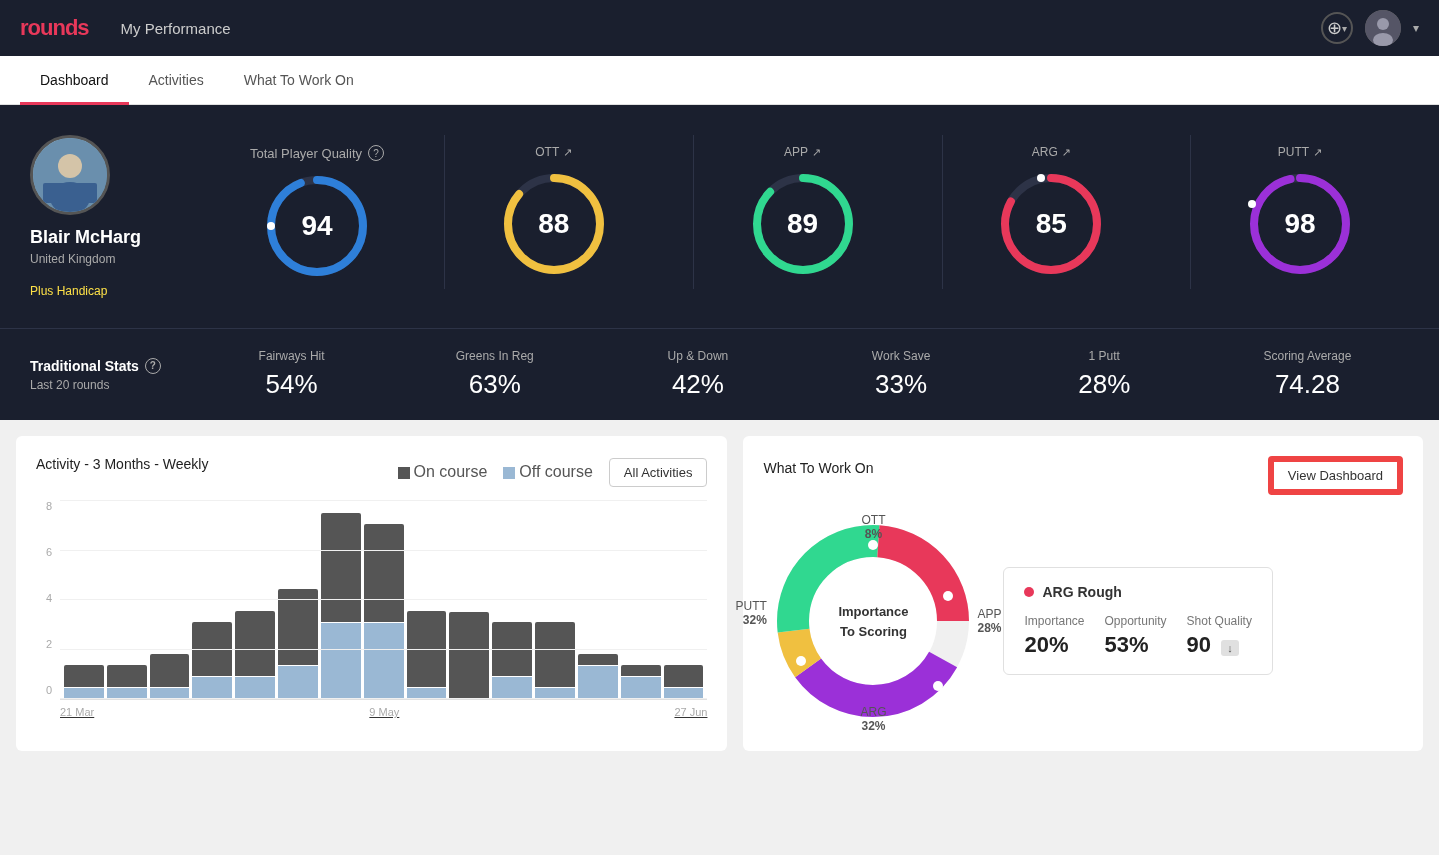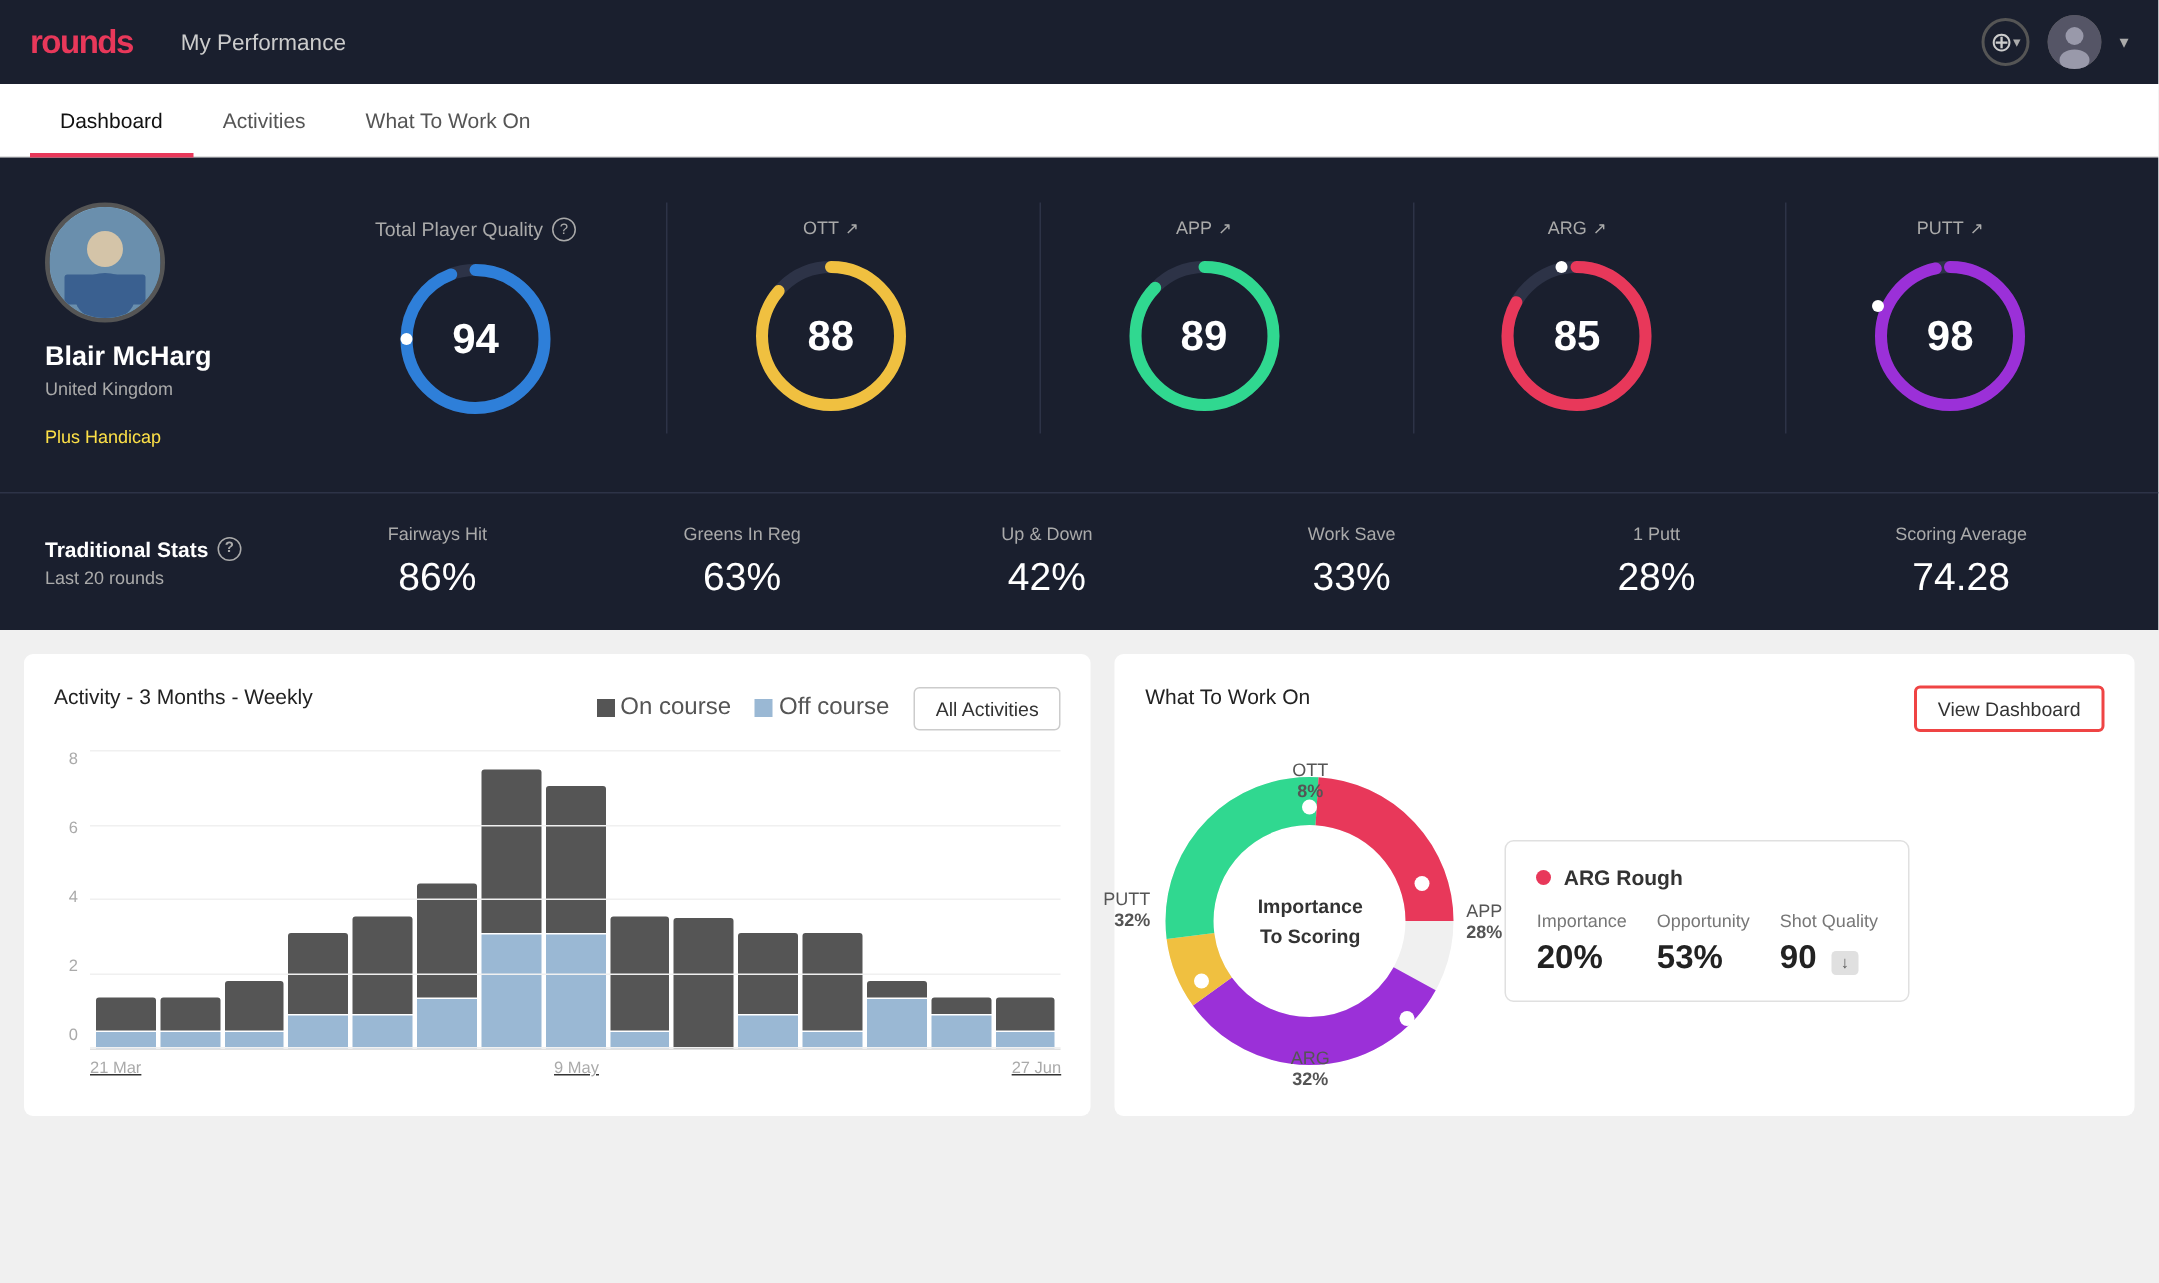--- a/index.html
+++ b/index.html
@@ -73,21 +73,21 @@
       transform: translate(-50%, -50%);
       font-size: 28px; font-weight: 700; color: #fff;
     }
 
     
     .tpq-card {
       display: flex; flex-direction: column; align-items: center; justify-content: center;
       padding: 10px 30px;
       min-width: 180px;
     }
-    .tpq-label { font-size: 13px; color: #aaa; margin-bottom: 10px; display: flex; gap: 6px; }
+    .tpq-label { font-size: 13px; color: #aaa; margin-bottom: 10px; display: flex; align-items: center; gap: 6px; }
 
     
     .trad-stats {
       background: #1a1f2e;
       border-top: 1px solid #2d3347;
       padding: 20px 30px;
       display: flex;
       align-items: center;
       gap: 0;
     }
@@ -108,21 +108,21 @@
     .chart-legend { display: flex; gap: 16px; align-items: center; font-size: 16px; color: #555; }
     .legend-dot { width: 12px; height: 12px; display: inline-block; margin-right: 4px; }
     .all-activities-btn {
       border: 1px solid #ccc; padding: 6px 14px; border-radius: 4px;
       font-size: 13px; cursor: pointer; color: #333; background: #fff;
     }
 
     
     .wtwo-panel { display: flex; flex-direction: column; }
     .wtwo-header { display: flex; justify-content: space-between; align-items: center; margin-bottom: 16px; }
-    .view-dashboard-btn { border: 2px solid #ef4444; padding: 6px 14px; border-radius: 4px; font-size: 13px; cursor: pointer; color: #333; background: #fff; }
+    .view-dashboard-btn { border: 6px solid #ef4444; padding: 6px 14px; border-radius: 4px; font-size: 13px; cursor: pointer; color: #333; background: #fff; }
     .wtwo-content { display: flex; align-items: center; gap: 20px; }
 
     
     .arg-card {
       border: 1px solid #e0e0e0; border-radius: 6px; padding: 16px 20px;
       min-width: 260px;
     }
     .arg-card-title { display: flex; align-items: center; gap: 8px; font-size: 14px; font-weight: 600; color: #333; margin-bottom: 14px; }
     .arg-dot { width: 10px; height: 10px; border-radius: 50%; background: #e8385a; }
     .arg-metrics { display: flex; gap: 20px; }
@@ -257,21 +257,21 @@
 <div class="trad-stats">
   <div class="trad-label">
     <h4>
       <span>Traditional Stats</span>
       <span class="info-icon">?</span>
     </h4>
     <p>Last 20 rounds</p>
   </div>
   <div class="stat-item">
     <div class="stat-name">Fairways Hit</div>
-    <div class="stat-val">86%</div>
+    <div class="stat-val">54%</div>
   </div>
   <div class="stat-item">
     <div class="stat-name">Greens In Reg</div>
     <div class="stat-val">63%</div>
   </div>
   <div class="stat-item">
     <div class="stat-name">Up &amp; Down</div>
     <div class="stat-val">42%</div>
   </div>
   <div class="stat-item">

